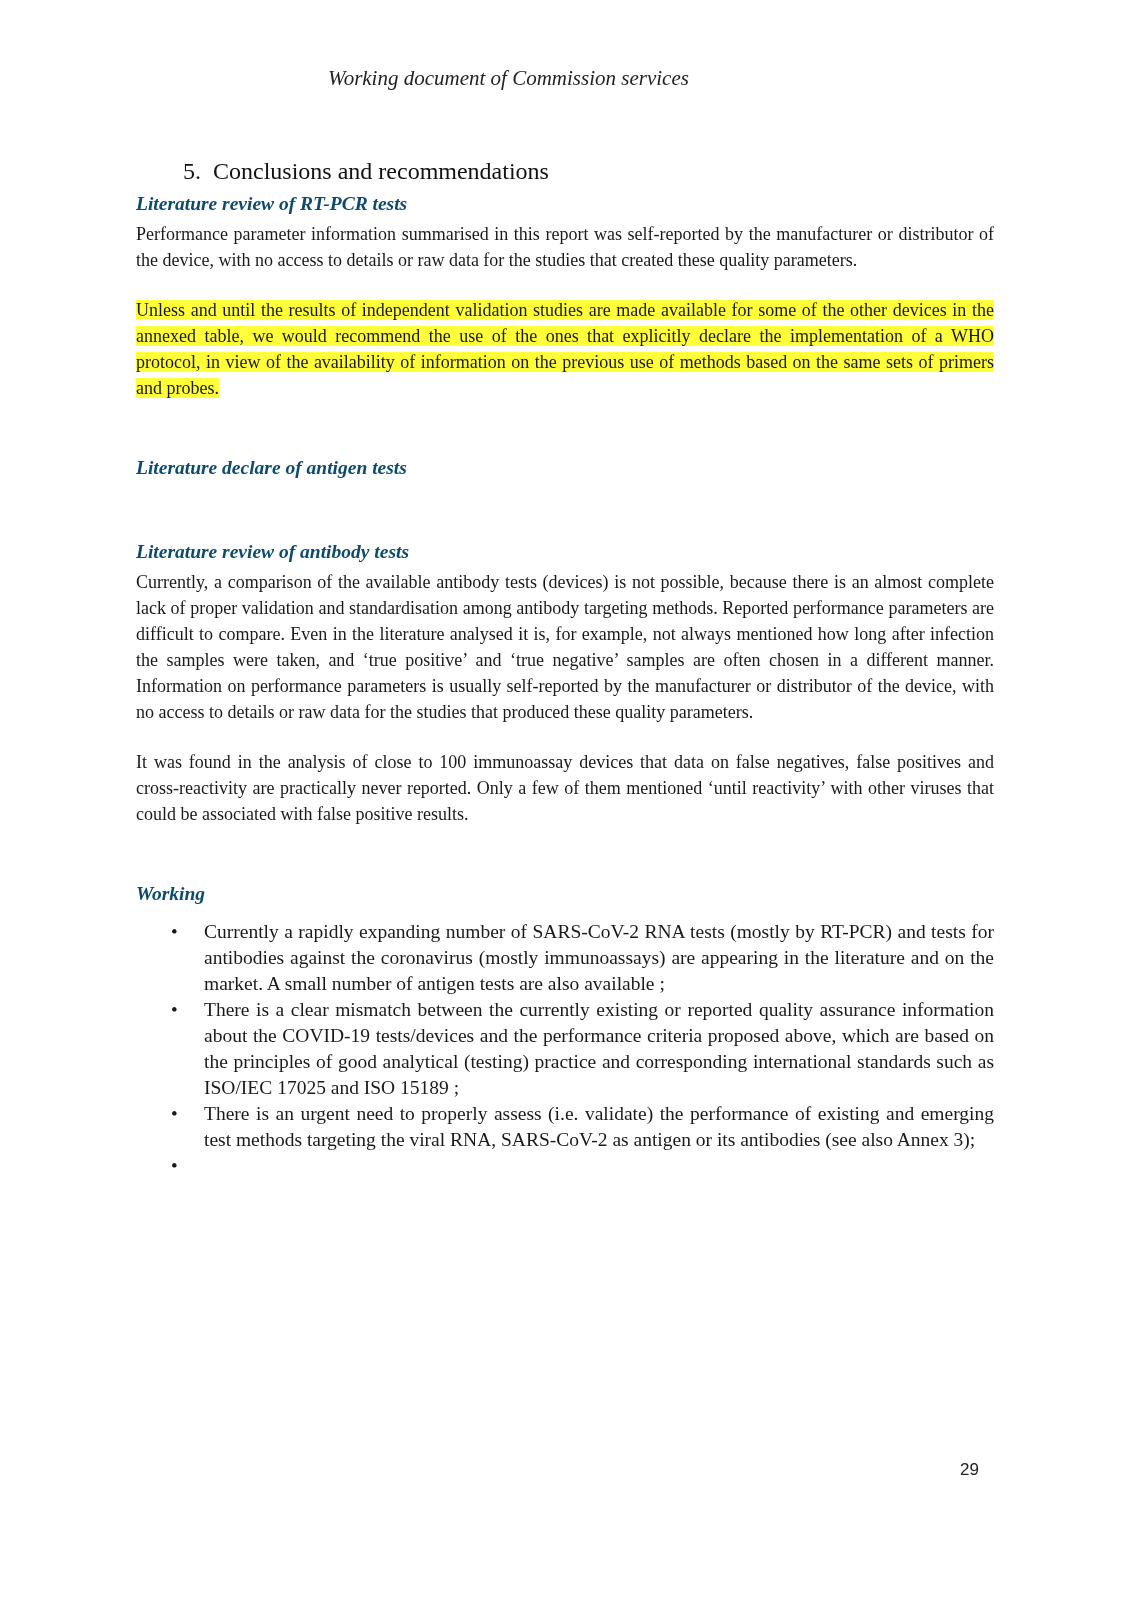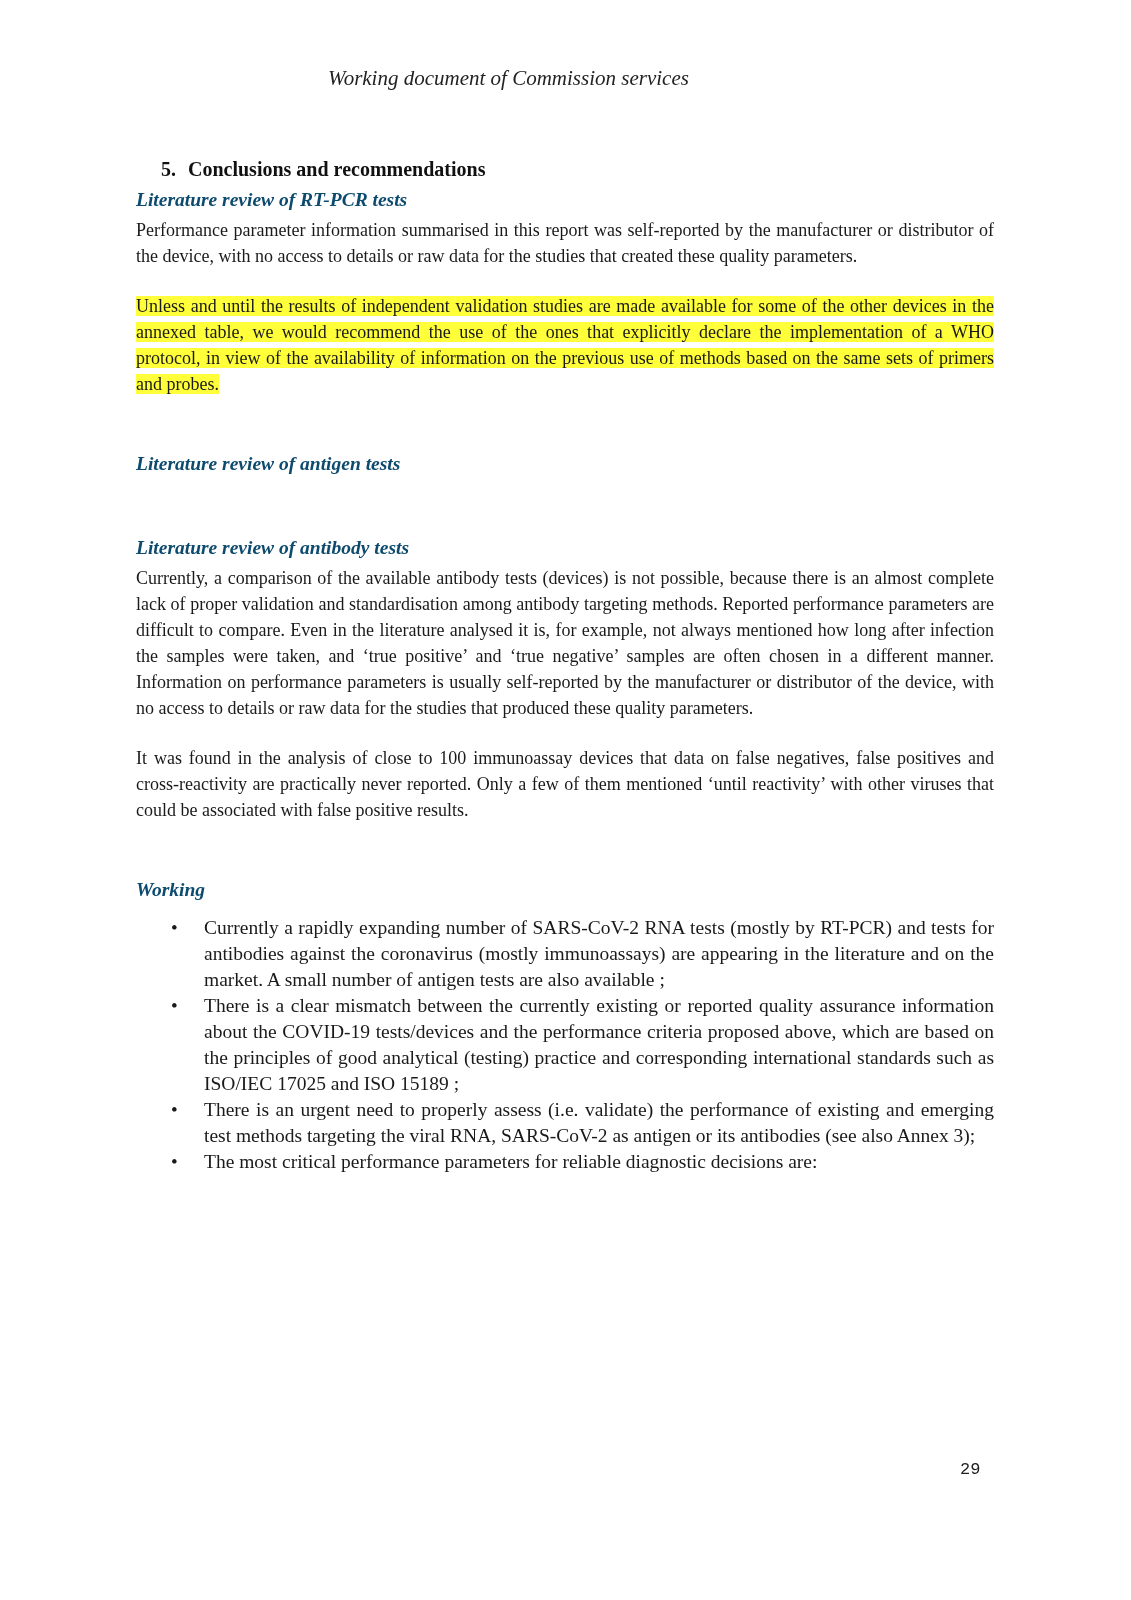--- a/index.html
+++ b/index.html
@@ -6,68 +6,68 @@
   body {
     width: 1131px; height: 1600px; position: relative; overflow: hidden;
     font-family: "Liberation Serif", serif; color: #1a1a1a;
   }
   .header {
     position: absolute; top: 66px; left: 0; width: 1017px; text-align: center;
     font-style: italic; font-size: 21px; color: #222;
   }
   .content { position: absolute; left: 136px; width: 858px; top: 158px; }
   h1.section {
-    font-size: 20px; font-weight: bold; margin: 0 0 8px 25px; color: #111;
+    font-size: 24px; font-weight: normal; margin: 0 0 8px 47px; color: #111;
   }
   h1.section .num { margin-right: 12px; }
   .subhead {
     font-style: italic; font-weight: bold; font-size: 19.5px; margin: 0 0 6px 0; color: #0c4a6e;
   }
   p {
     margin: 0; font-size: 18px; line-height: 26px; text-align: justify;
   }
   p + p { margin-top: 24px; }
   .hl { background: #ffff3a; }
   .gap-large { height: 56px; }
   ul.bullets { list-style: none; margin: 14px 0 0 0; padding: 0 0 0 68px; }
   ul.bullets li { position: relative; font-size: 19.5px; line-height: 26px; text-align: justify; }
   ul.bullets li .dot {
     position: absolute; left: -33px; top: 0; font-size: 19px;
   }
   .page-num {
-    position: absolute; top: 1460px; left: 960px; font-family: Liberation Mono, monospace;
+    position: absolute; top: 1460px; left: 960px; font-family: Liberation Sans, sans-serif;
     font-size: 17px; color: #222;
   }
 </style>
 </head>
 <body>
 
 <div class="header">Working document of Commission services</div>
 
 <div class="content">
   <h1 class="section"><span class="num">5.</span><span>Conclusions and recommendations</span></h1>
 
   <div class="subhead">Literature review of RT-PCR tests</div>
   <p>Performance parameter information summarised in this report was self-reported by the manufacturer or distributor of the device, with no access to details or raw data for the studies that created these quality parameters.</p>
   <p><span class="hl">Unless and until the results of independent validation studies are made available for some of the other devices in the annexed table, we would recommend the use of the ones that explicitly declare the implementation of a WHO protocol, in view of the availability of information on the previous use of methods based on the same sets of primers and probes.</span></p>
 
   <div class="gap-large"></div>
 
-  <div class="subhead">Literature review of antigen tests</div>
+  <div class="subhead">Literature declare of antigen tests</div>
 
   <div class="gap-large"></div>
 
   <div class="subhead">Literature review of antibody tests</div>
   <p>Currently, a comparison of the available antibody tests (devices) is not possible, because there is an almost complete lack of proper validation and standardisation among antibody targeting methods. Reported performance parameters are difficult to compare. Even in the literature analysed it is, for example, not always mentioned how long after infection the samples were taken, and ‘true positive’ and ‘true negative’ samples are often chosen in a different manner. Information on performance parameters is usually self-reported by the manufacturer or distributor of the device, with no access to details or raw data for the studies that produced these quality parameters.</p>
   <p>It was found in the analysis of close to 100 immunoassay devices that data on false negatives, false positives and cross-reactivity are practically never reported. Only a few of them mentioned ‘until reactivity’ with other viruses that could be associated with false positive results.</p>
 
   <div class="gap-large"></div>
 
   <div class="subhead">Working</div>
   <ul class="bullets">
     <li><span class="dot">•</span><span>Currently a rapidly expanding number of SARS-CoV-2 RNA tests (mostly by RT-PCR) and tests for antibodies against the coronavirus (mostly immunoassays) are appearing in the literature and on the market. A small number of antigen tests are also available ;</span></li>
     <li><span class="dot">•</span><span>There is a clear mismatch between the currently existing or reported quality assurance information about the COVID-19  tests/devices and the performance criteria proposed above, which are based on the principles of good analytical (testing) practice and corresponding international standards such as ISO/IEC 17025 and ISO 15189 ;</span></li>
     <li><span class="dot">•</span><span>There is an urgent need to properly assess (i.e. validate) the performance of existing and emerging test methods targeting the viral RNA, SARS-CoV-2 as antigen or its antibodies (see also Annex 3);</span></li>
-    <li><span class="dot">•</span><span>The most critical performance parameters for reliable diagnostic decisions are:</span></li>
+    <li><span class="dot">•</span></li>
   </ul>
 </div>
 
 <div class="page-num">29</div>
 
 </body></html>

